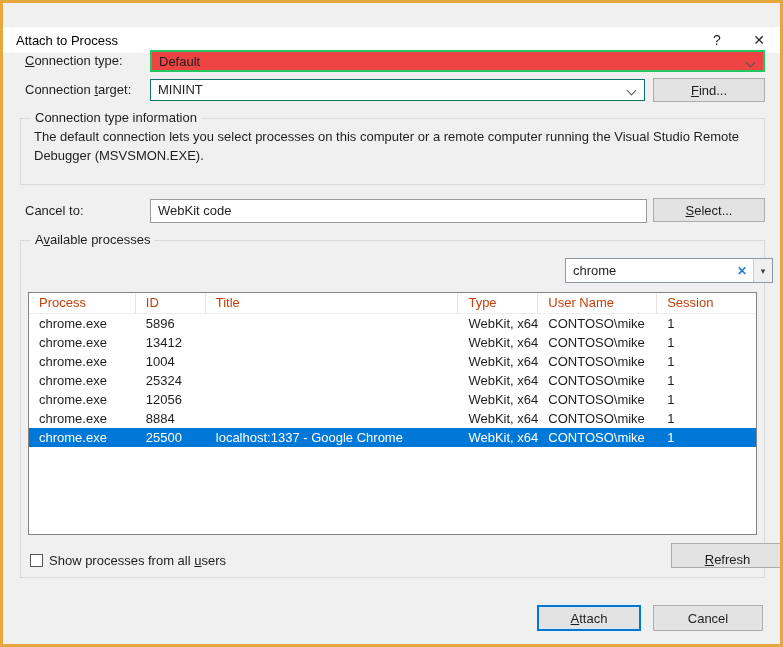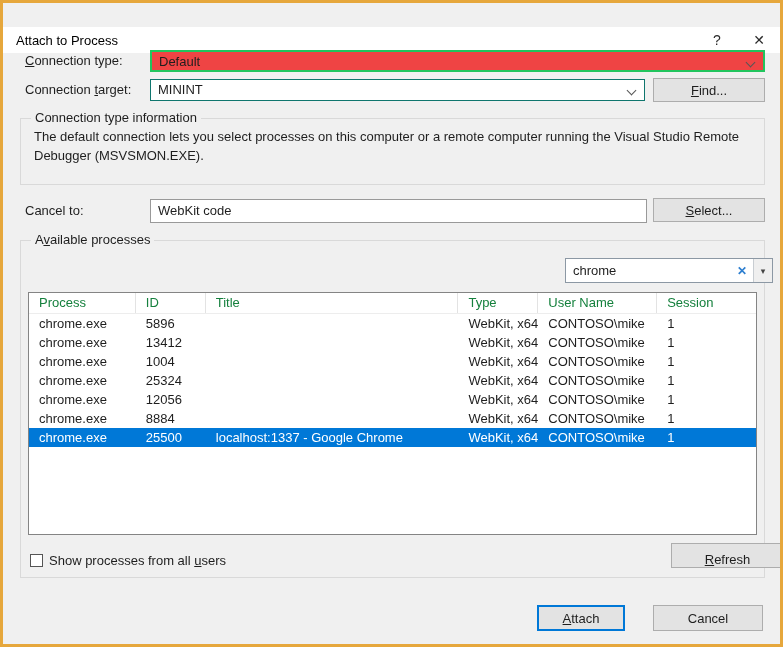--- a/index.html
+++ b/index.html
@@ -33,21 +33,21 @@
   .info-line { position:absolute; left:13px; right:13px; line-height:19px; white-space:nowrap; }
 
   
   .search { position:absolute; left:562px; top:255px; width:208px; height:25px; background:#FFFFFF; border:1px solid #8C98A4; display:flex; align-items:stretch; }
   .search input { flex:1; min-width:0; border:none; outline:none; font:13px "Liberation Sans",sans-serif; padding-left:7px; color:#1E1E1E; background:transparent; }
   .search .clear { width:22px; display:flex; align-items:center; justify-content:center; color:#2E7FD0; font-size:12px; font-weight:bold; }
   .search .dd { width:19px; background:#EFEFEF; border-left:1px solid #C8CDD2; display:flex; align-items:center; justify-content:center; color:#444; font-size:9px; }
 
   
   .table { position:absolute; left:25px; top:289px; width:729px; height:243px; background:#FFFFFF; border:1px solid #848484; overflow:hidden; }
-  .thead { display:flex; height:21px; border-bottom:1px solid #EDEDED; color:#15803d; }
+  .thead { display:flex; height:21px; border-bottom:1px solid #EDEDED; color:#c2410c; }
   .th { line-height:20px; padding-left:10px; border-right:1px solid #E3E3E3; overflow:hidden; white-space:nowrap; }
   .tr { display:flex; height:19px; }
   .td { line-height:19px; padding-left:10px; overflow:hidden; white-space:nowrap; }
   .tr.sel { background:#0078D7; color:#FFFFFF; }
   .c0{width:107px;} .c1{width:70px;} .c2{width:253px;} .c3{width:80px;} .c4{width:119px;} .c5{width:99px; border-right:none;}
 
   
   .checkbox { position:absolute; left:27px; top:551px; width:13px; height:13px; background:#FFFFFF; border:1px solid #555555; }
   .checkbox-label { position:absolute; left:46px; top:548px; line-height:19px; white-space:nowrap; }
 
@@ -174,18 +174,18 @@
       </div>
   </div>
 
   <div class="checkbox"></div>
   <div class="checkbox-label"><span>Show processes from all </span><u>u</u><span>sers</span></div>
 
   <div class="btn" style="left:668px; top:540px; width:113px; height:25px;align-items:flex-end;">
       <span><span></span><u>R</u><span>efresh</span></span>
     </div>
 
-  <div class="btn primary" style="left:534px; top:602px; width:88px; height:26px;text-align:right;">
+  <div class="btn primary" style="left:534px; top:602px; width:104px; height:26px;text-align:right;">
       <span><span></span><u>A</u><span>ttach</span></span>
     </div>
   <div class="btn" style="left:650px; top:602px; width:110px; height:26px;">Cancel</div>
 
 </div>
 
 </body></html>

